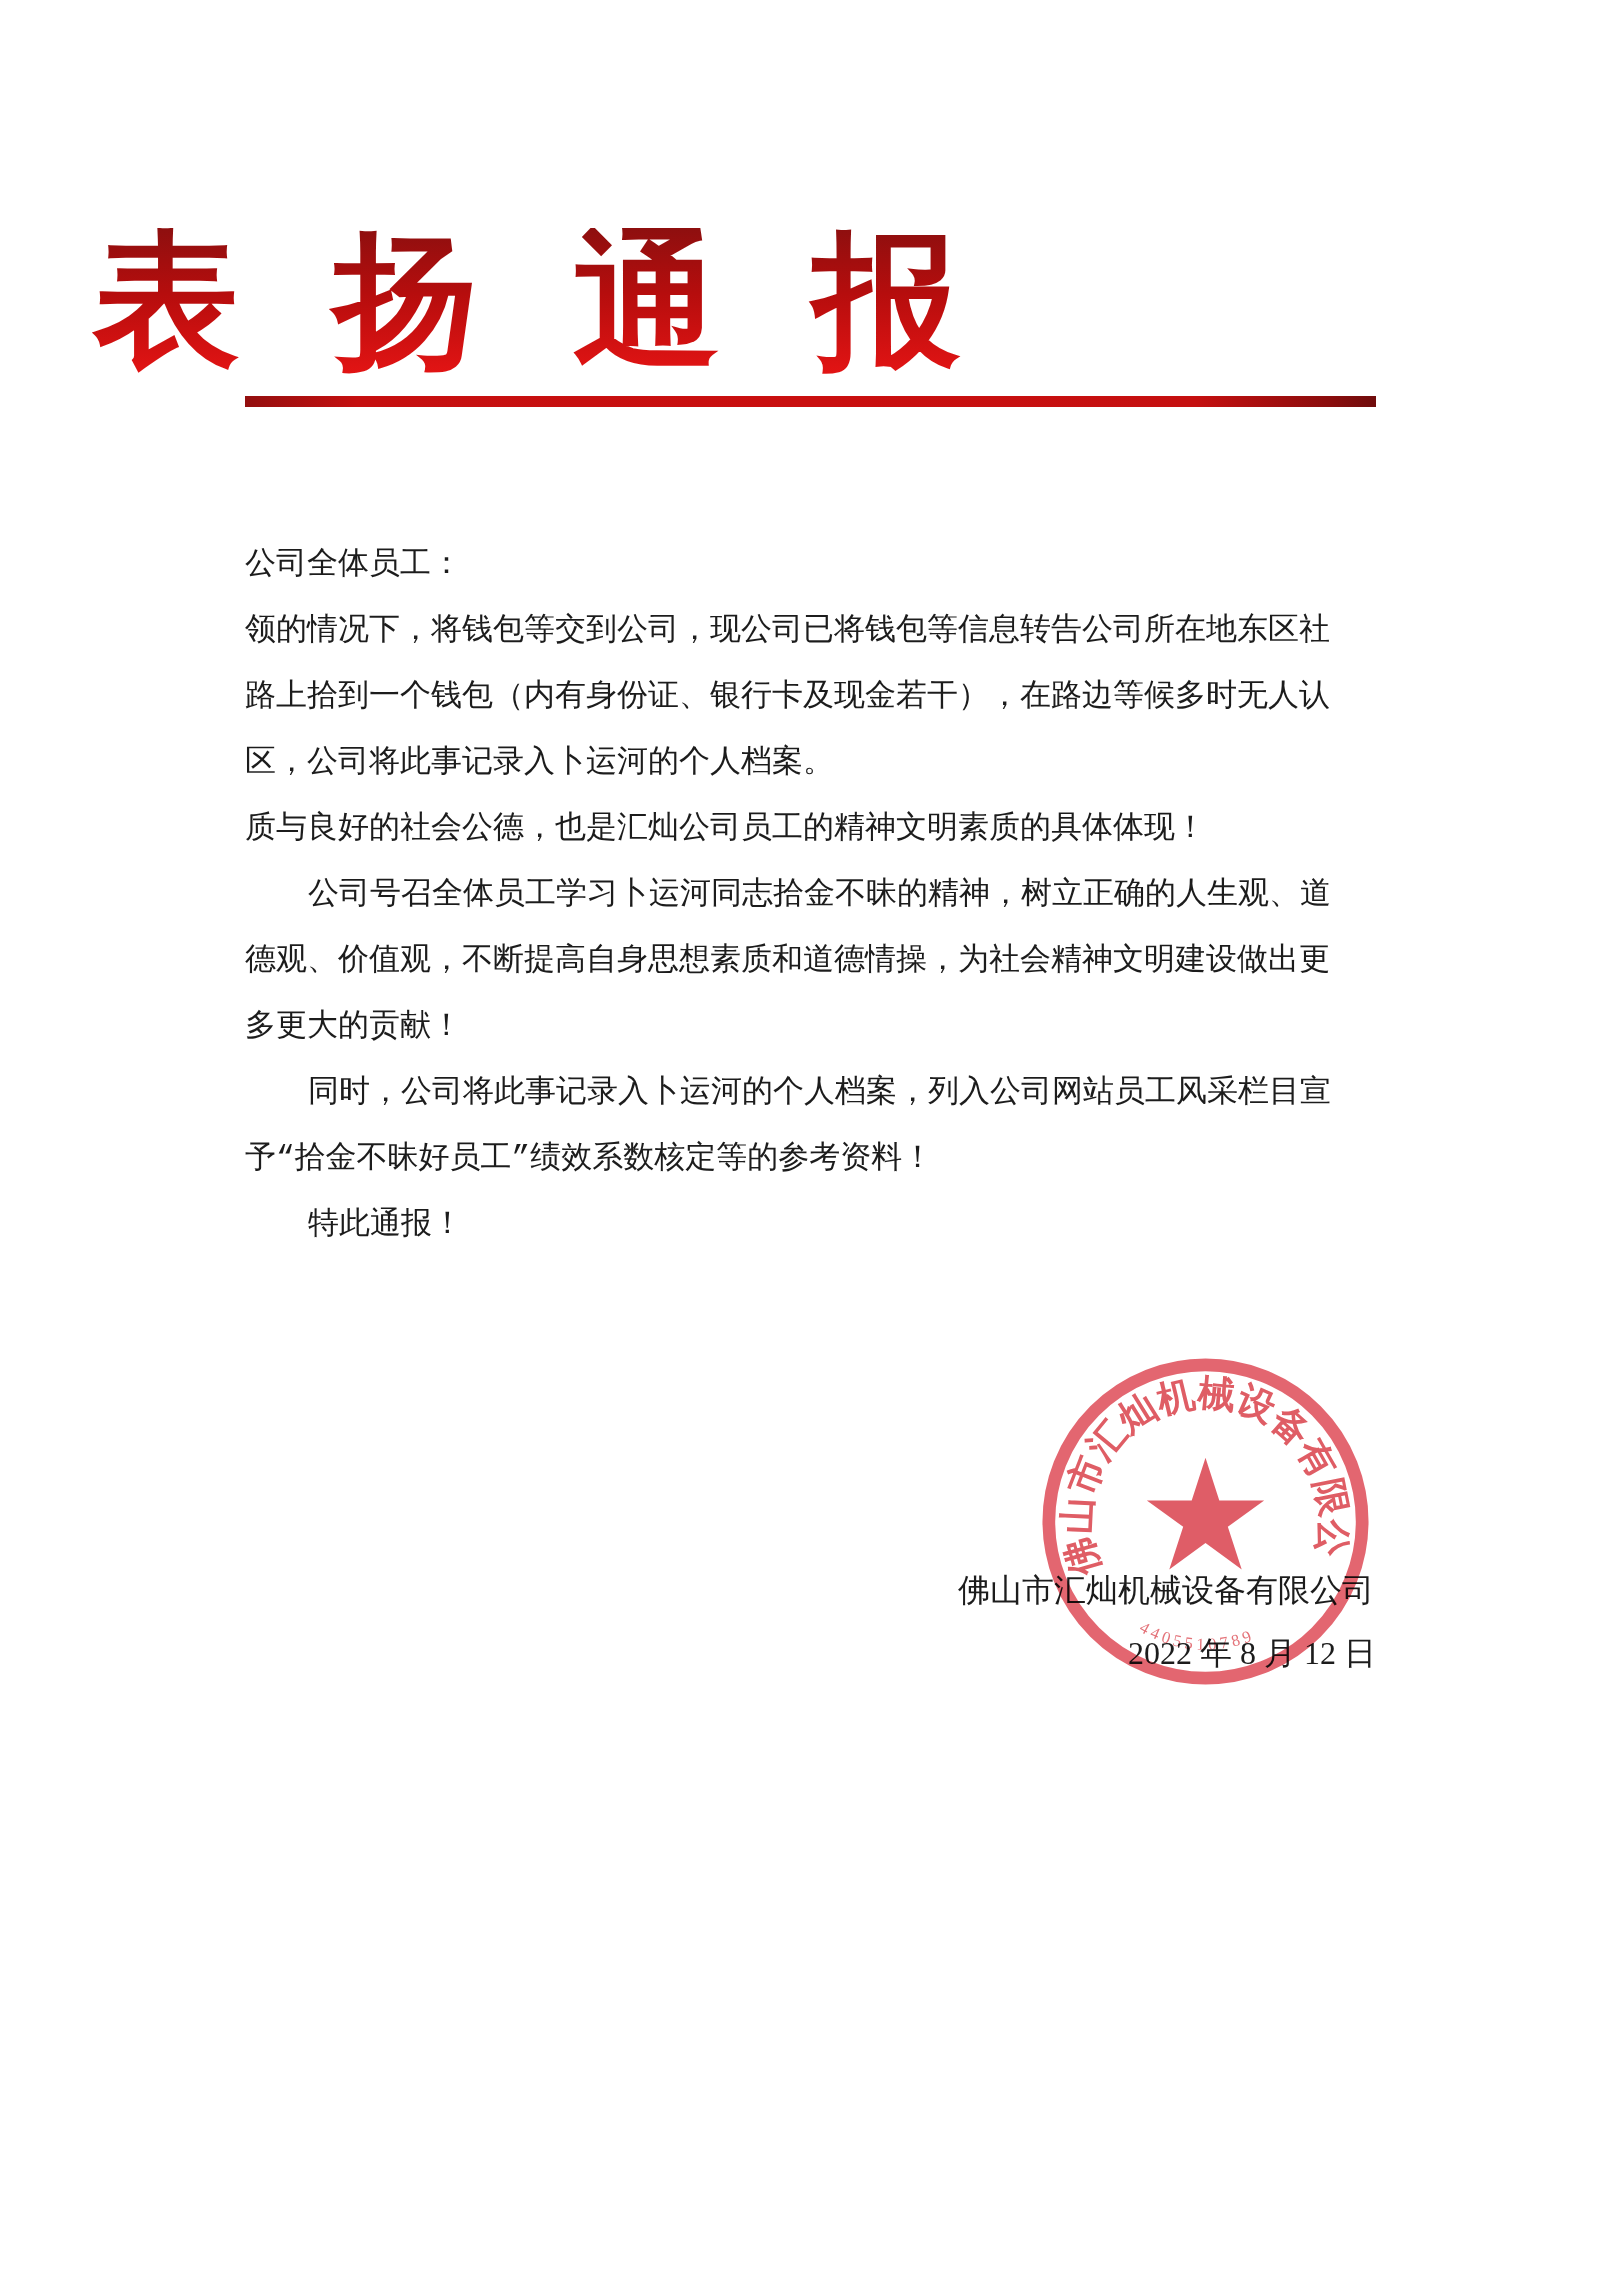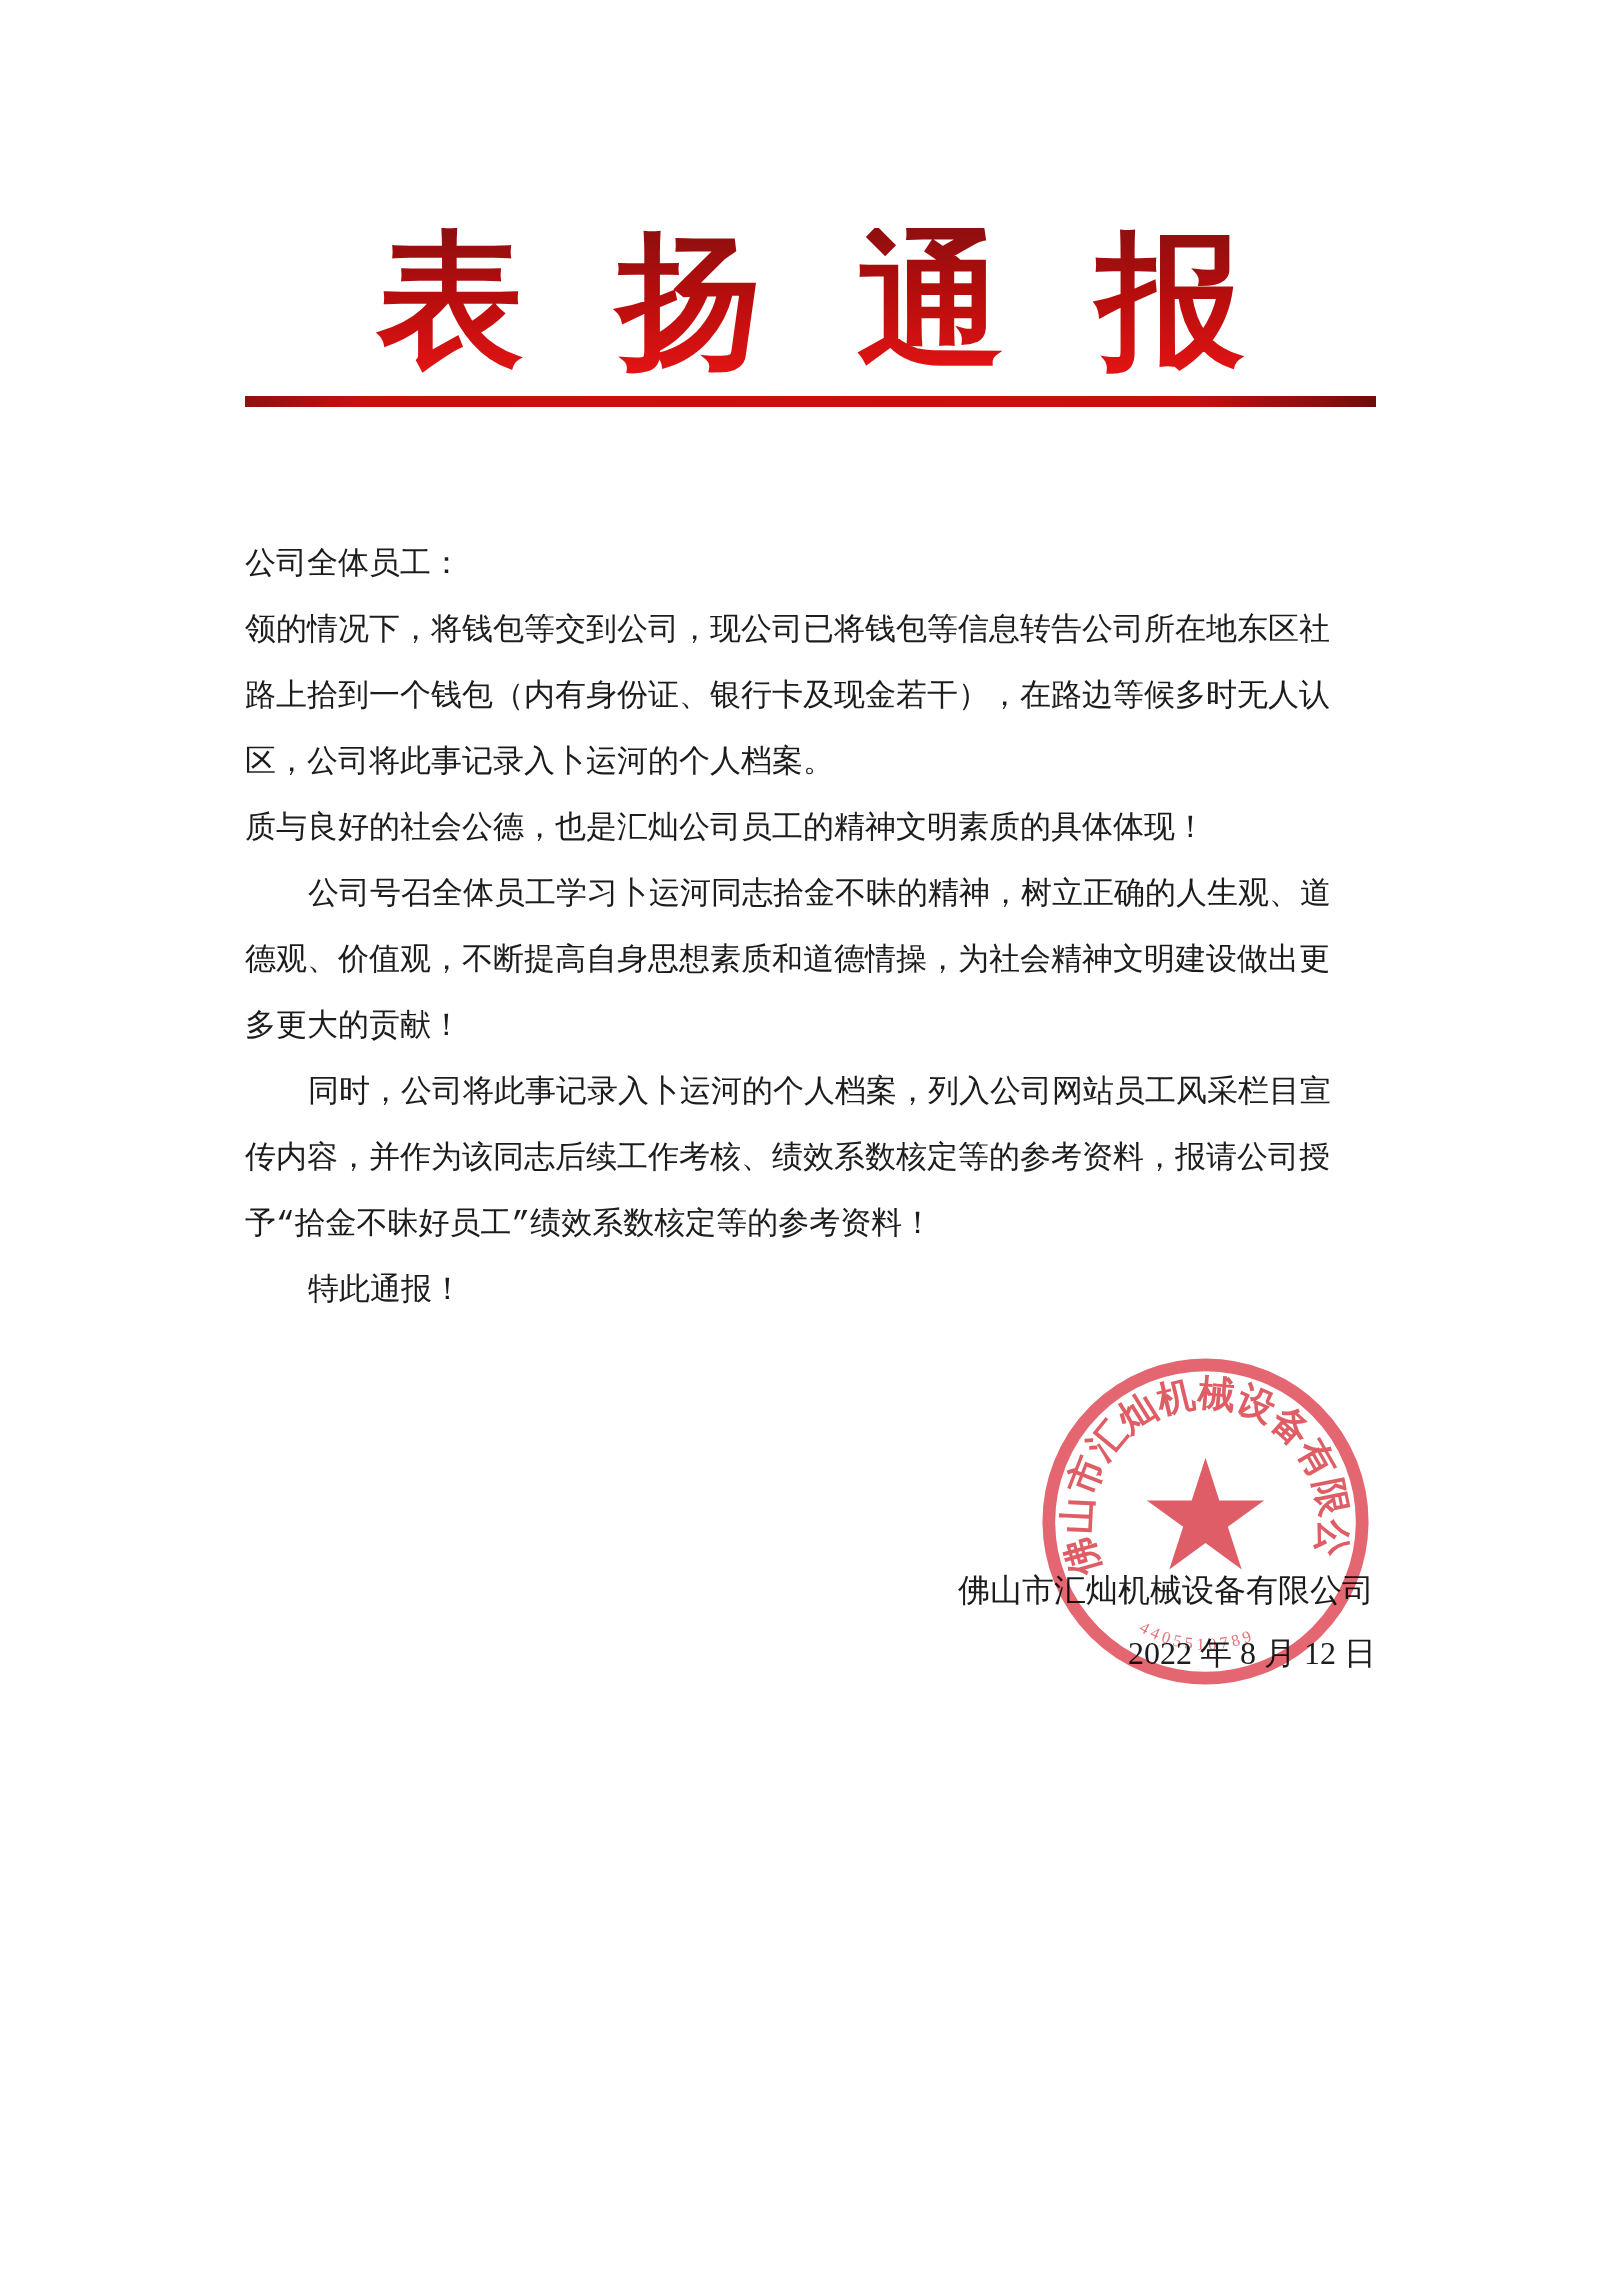--- a/index.html
+++ b/index.html
@@ -9,21 +9,21 @@
     height:2293px;
     background:#ffffff;
     overflow:hidden;
     font-family:"Liberation Serif", serif;
     color:#1c1c1c;
   }
   
   .doc-title{
     position:absolute;
     top:228px; left:0; right:0;
-    text-align:center;
+    text-align:left;
     font-size:147px;
     line-height:1;
     font-weight:700;
     letter-spacing:93px;
     text-indent:93px;
     white-space:nowrap;
     color:#c41212;
   }
   @supports ((-webkit-background-clip:text) or (background-clip:text)){
     .doc-title{
@@ -84,21 +84,20 @@
   <div class="body-text">
     <div class="line">公司全体员工：</div>
     <div class="line">领的情况下，将钱包等交到公司，现公司已将钱包等信息转告公司所在地东区社</div>
     <div class="line">路上拾到一个钱包（内有身份证、银行卡及现金若干），在路边等候多时无人认</div>
     <div class="line">区，公司将此事记录入卜运河的个人档案。</div>
     <div class="line">质与良好的社会公德，也是汇灿公司员工的精神文明素质的具体体现！</div>
     <div class="line first">公司号召全体员工学习卜运河同志拾金不昧的精神，树立正确的人生观、道</div>
     <div class="line">德观、价值观，不断提高自身思想素质和道德情操，为社会精神文明建设做出更</div>
     <div class="line">多更大的贡献！</div>
     <div class="line first">同时，公司将此事记录入卜运河的个人档案，列入公司网站员工风采栏目宣</div>
-    <div class="line">传内容，并作为该同志后续工作考核、绩效系数核定等的参考资料，报请公司授</div>
     <div class="line">予“拾金不昧好员工”绩效系数核定等的参考资料！</div>
     <div class="line first">特此通报！</div>
   </div>
 
   <div class="sig-company">佛山市汇灿机械设备有限公司</div>
   <div class="sig-date">2022 年 8 月 12 日</div>
 
   <div class="seal">
     <svg viewBox="0 0 336 336" xmlns="http://www.w3.org/2000/svg">
       <defs>

